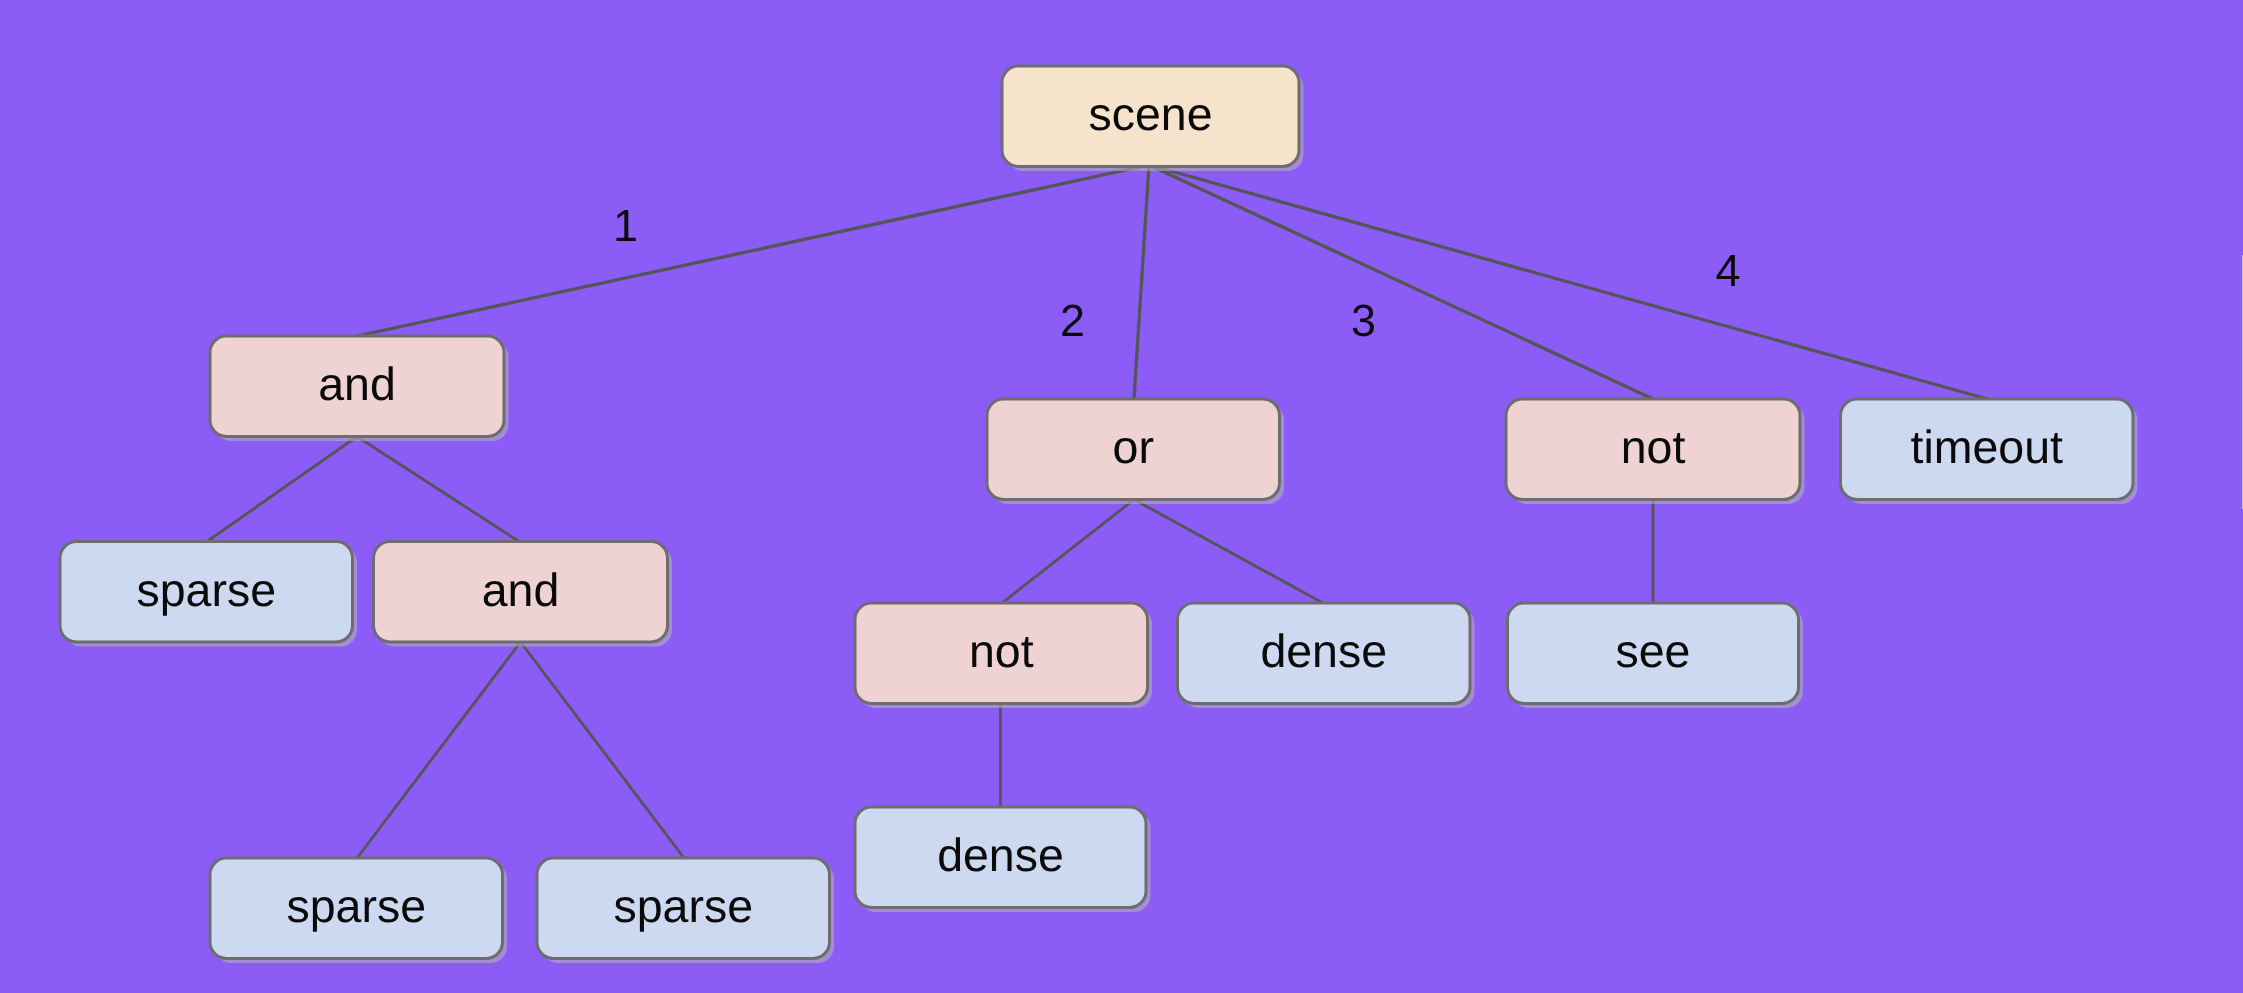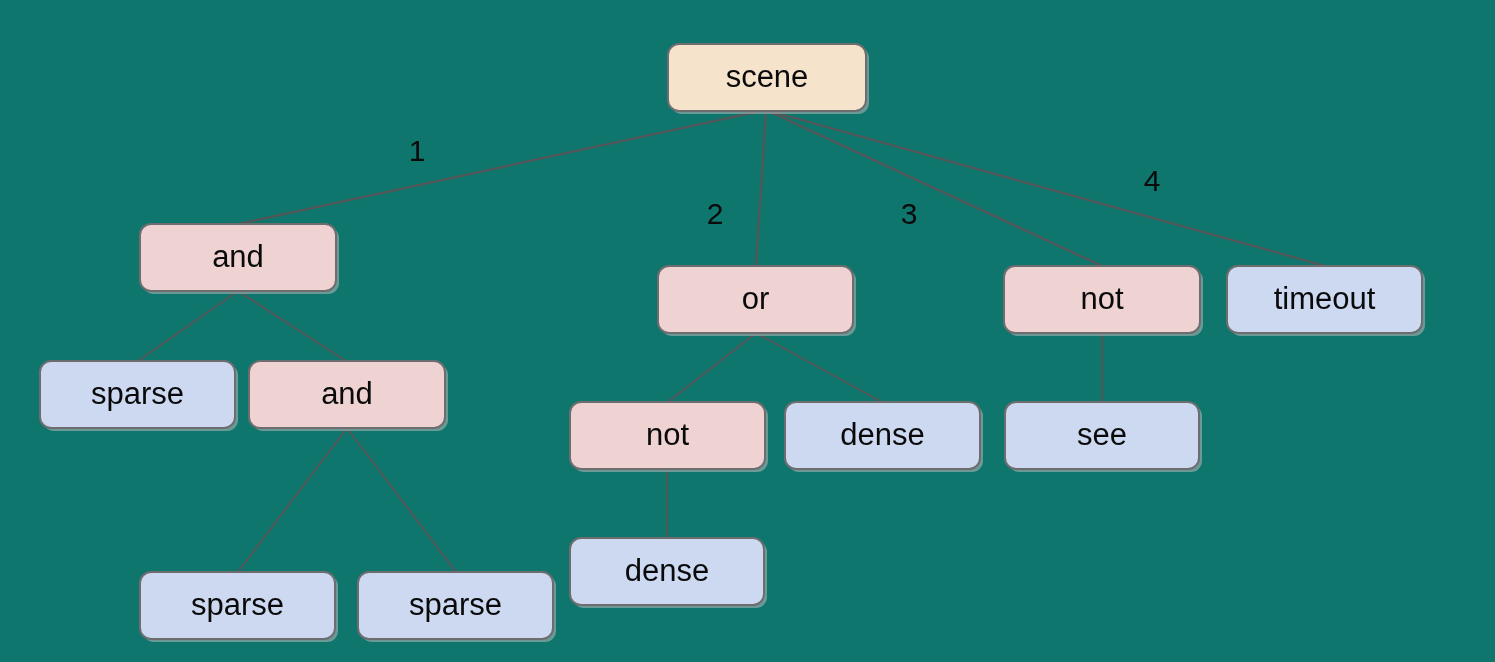--- a/index.html
+++ b/index.html
@@ -54,21 +54,21 @@
     font-family: "Liberation Sans", sans-serif;
     font-size: 30px;
     fill: #0a0a0a;
     text-anchor: middle;
     dominant-baseline: middle;
   }
 </style>
 </head>
 <body>
 
-<div id="canvas" style="background: #0f766e; text-align: right;">
+<div id="canvas" style="background: #8b5cf6; text-align: right;">
   <svg id="tree" viewBox="0 0 1495 662">
     <g id="edges-group">
         <line x1="766" y1="110" x2="238" y2="224" class="edge-line" stroke="#555557"></line>
         <line x1="766" y1="110" x2="756" y2="266" class="edge-line" stroke="#555557"></line>
         <line x1="766" y1="110" x2="1102" y2="266" class="edge-line" stroke="#555557"></line>
         <line x1="766" y1="110" x2="1325" y2="266" class="edge-line" stroke="#555557"></line>
         <line x1="238" y1="291" x2="138" y2="361" class="edge-line thin" stroke="#555557"></line>
         <line x1="238" y1="291" x2="346" y2="361" class="edge-line thin" stroke="#555557"></line>
         <line x1="347" y1="428" x2="238" y2="572" class="edge-line thin" stroke="#555557"></line>
         <line x1="347" y1="428" x2="456" y2="572" class="edge-line thin" stroke="#555557"></line>

